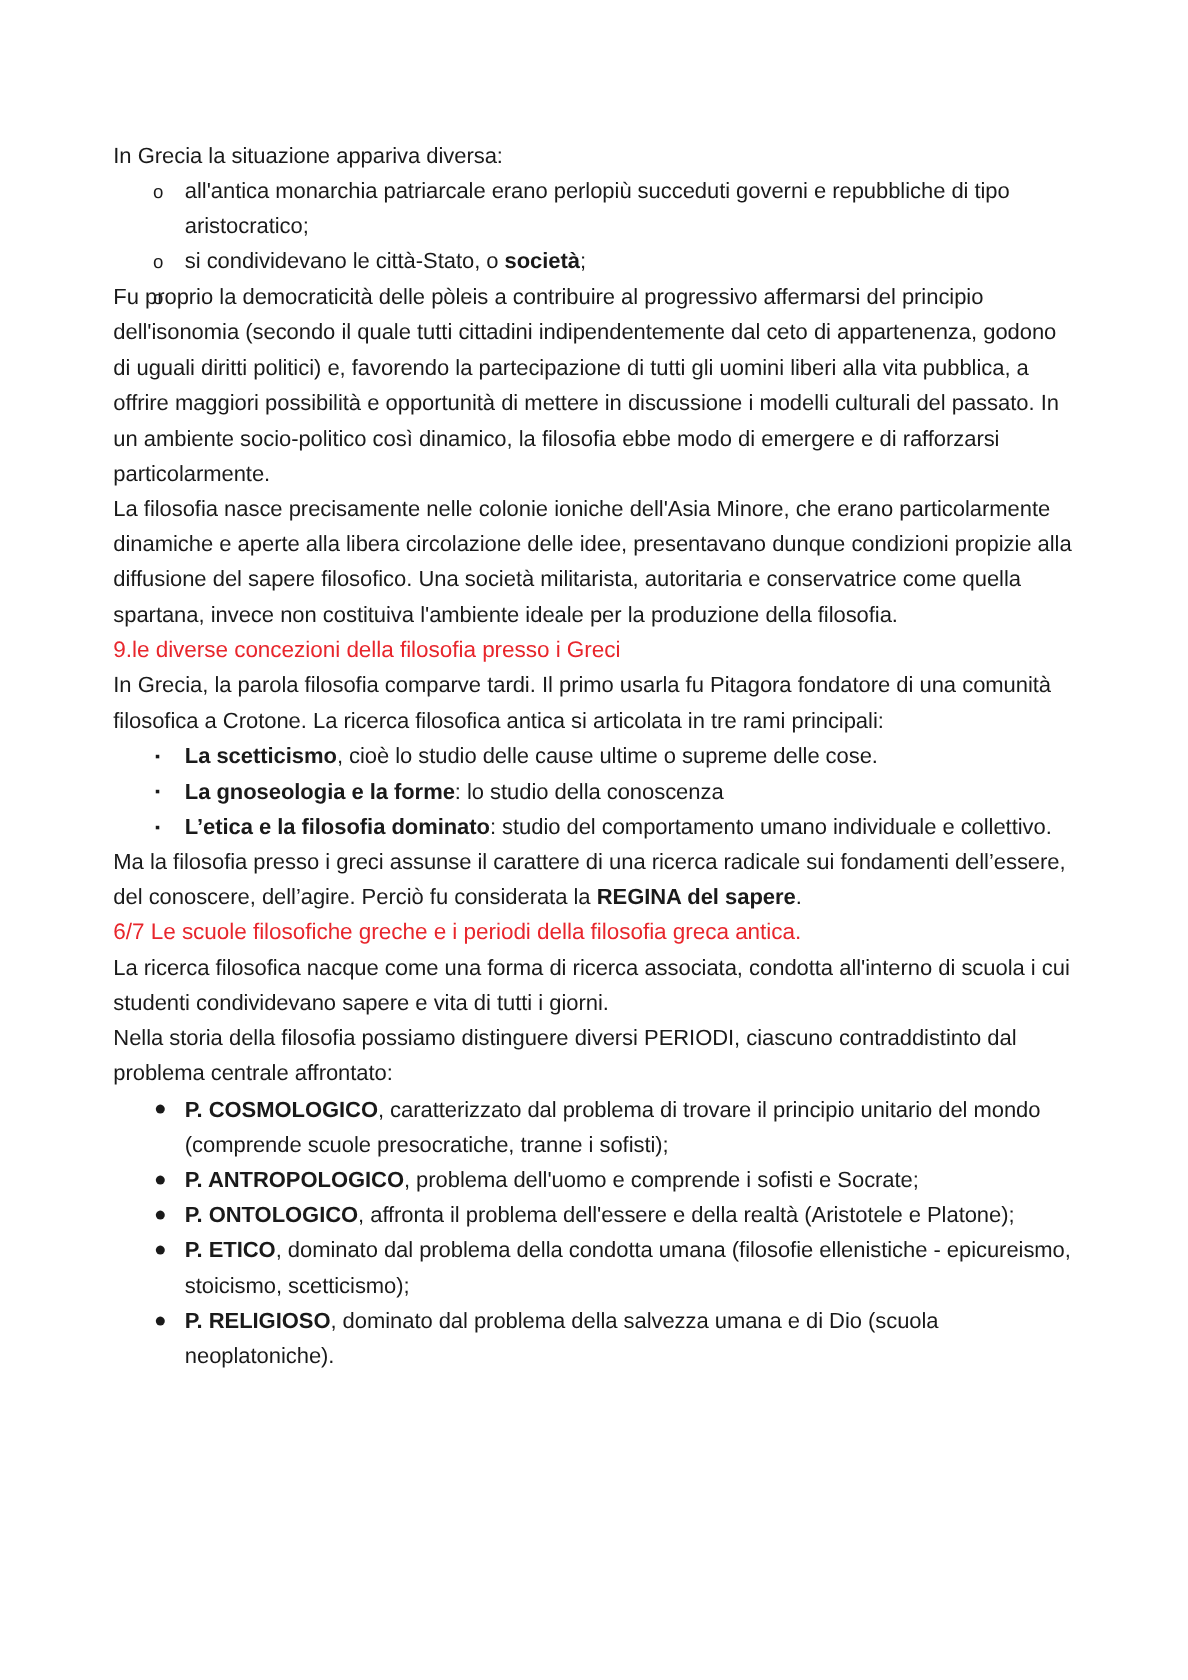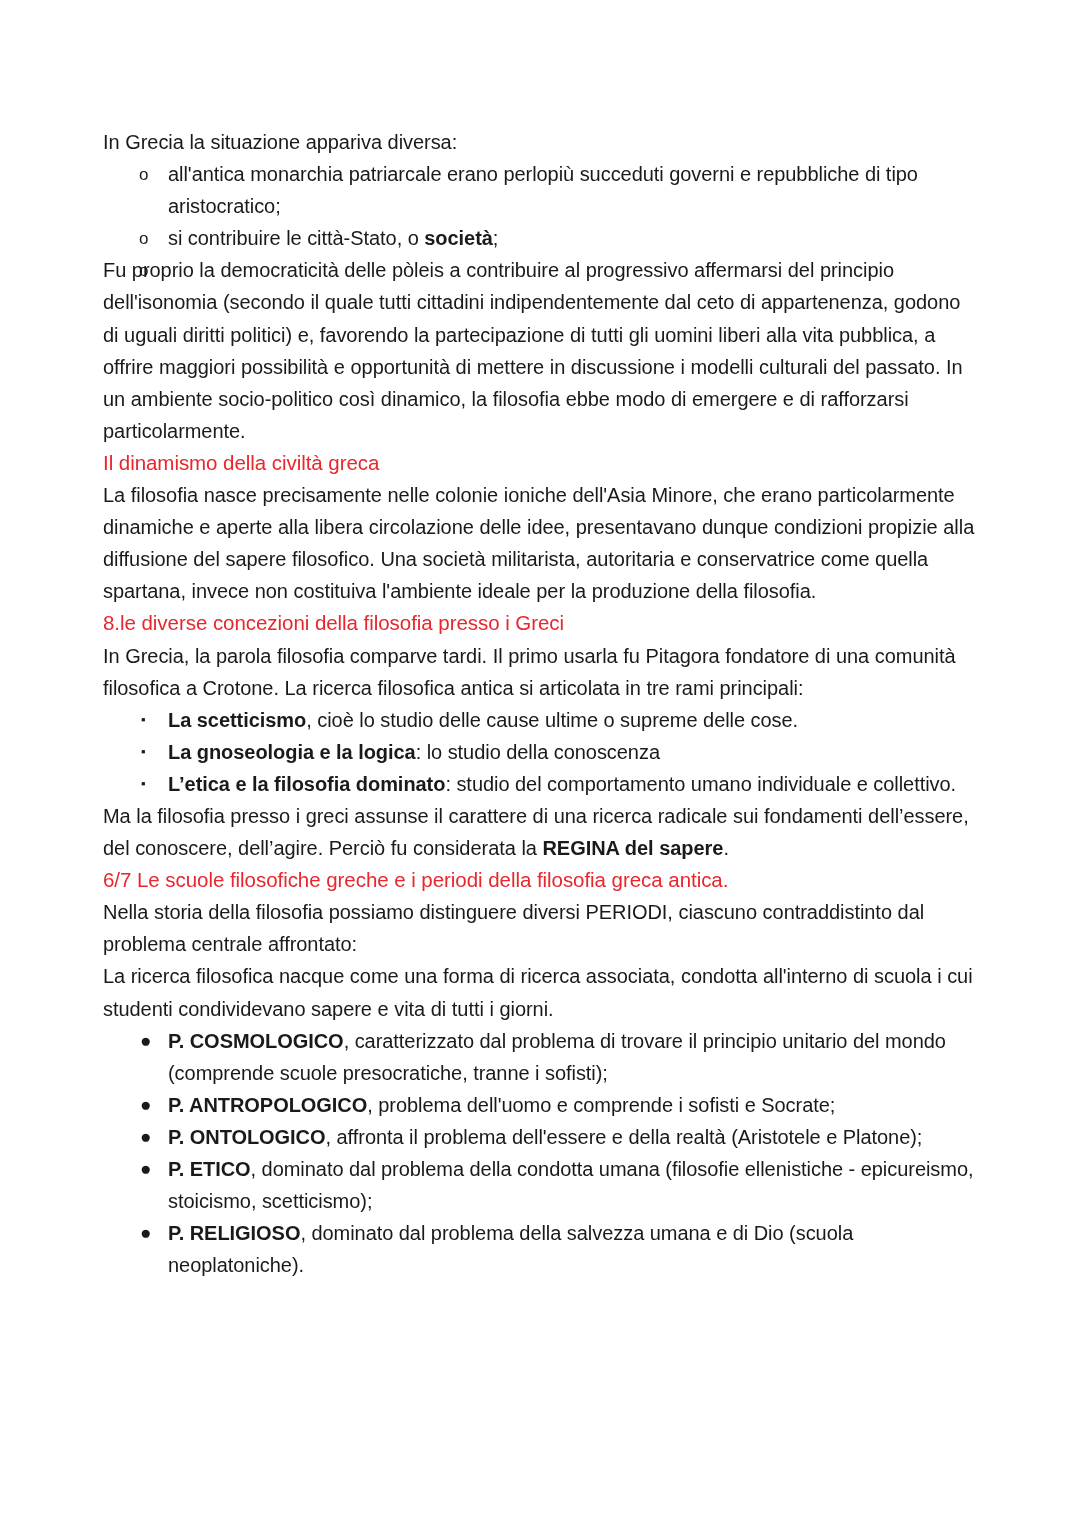--- a/index.html
+++ b/index.html
@@ -108,60 +108,59 @@
 
     <p class="para">In Grecia la situazione appariva diversa:</p>
 
     <ul class="doc-list list-circle">
       <li>
         <span class="bullet">o</span>
         <span>all'antica monarchia patriarcale erano perlopiù succeduti governi e repubbliche di tipo aristocratico;</span>
       </li>
       <li>
         <span class="bullet">o</span>
-        <span>si contribuire le città-Stato, o </span><b>società</b><span>;</span>
+        <span>si condividevano le città-Stato, o </span><b>società</b><span>;</span>
       </li>
       <li>
         <span class="bullet">o</span>
       </li>
     </ul>
 
 
     <p class="para">Fu proprio la democraticità delle pòleis a contribuire al progressivo affermarsi del principio dell'isonomia (secondo il quale tutti cittadini indipendentemente dal ceto di appartenenza, godono di uguali diritti politici) e, favorendo la partecipazione di tutti gli uomini liberi alla vita pubblica, a offrire maggiori possibilità e opportunità di mettere in discussione i modelli culturali del passato. In un ambiente socio-politico così dinamico, la filosofia ebbe modo di emergere e di rafforzarsi particolarmente.</p>
 
-    <h2 class="heading-red">Il dinamismo della civiltà greca</h2>
 
     <p class="para">La filosofia nasce precisamente nelle colonie ioniche dell'Asia Minore, che erano particolarmente dinamiche e aperte alla libera circolazione delle idee, presentavano dunque condizioni propizie alla diffusione del sapere filosofico. Una società militarista, autoritaria e conservatrice come quella spartana, invece non costituiva l'ambiente ideale per la produzione della filosofia.</p>
 
-    <h2 class="heading-red">8.le diverse concezioni della filosofia presso i Greci</h2>
+    <h2 class="heading-red">9.le diverse concezioni della filosofia presso i Greci</h2>
 
     <p class="para">In Grecia, la parola filosofia comparve tardi. Il primo usarla fu Pitagora fondatore di una comunità filosofica a Crotone. La ricerca filosofica antica si articolata in tre rami principali:</p>
 
     <ul class="doc-list list-square">
       <li>
         <span class="bullet">▪</span>
         <b>La scetticismo</b><span>, cioè lo studio delle cause ultime o supreme delle cose.</span>
       </li>
       <li>
         <span class="bullet">▪</span>
-        <b>La gnoseologia e la logica</b><span>: lo studio della conoscenza</span>
+        <b>La gnoseologia e la forme</b><span>: lo studio della conoscenza</span>
       </li>
       <li>
         <span class="bullet">▪</span>
         <b>L’etica e la filosofia dominato</b><span>: studio del comportamento umano individuale e collettivo.</span>
       </li>
     </ul>
 
     <p class="para"><span>Ma la filosofia presso i greci assunse il carattere di una ricerca radicale sui fondamenti dell’essere, del conoscere, dell’agire. Perciò fu considerata la </span><b>REGINA del sapere</b><span>.</span></p>
 
     <h2 class="heading-red">6/7 Le scuole filosofiche greche e i periodi della filosofia greca antica.</h2>
 
+    <p class="para">La ricerca filosofica nacque come una forma di ricerca associata, condotta all'interno di scuola i cui studenti condividevano sapere e vita di tutti i giorni.</p>
+
     <p class="para">Nella storia della filosofia possiamo distinguere diversi PERIODI, ciascuno contraddistinto dal problema centrale affrontato:</p>
-
-    <p class="para">La ricerca filosofica nacque come una forma di ricerca associata, condotta all'interno di scuola i cui studenti condividevano sapere e vita di tutti i giorni.</p>
 
     <ul class="doc-list list-disc">
       <li>
         <span class="bullet">●</span>
         <b>P. COSMOLOGICO</b><span>, caratterizzato dal problema di trovare il principio unitario del mondo (comprende scuole presocratiche, tranne i sofisti);</span>
       </li>
       <li>
         <span class="bullet">●</span>
         <b>P. ANTROPOLOGICO</b><span>, problema dell'uomo e comprende i sofisti e Socrate;</span>
       </li>

